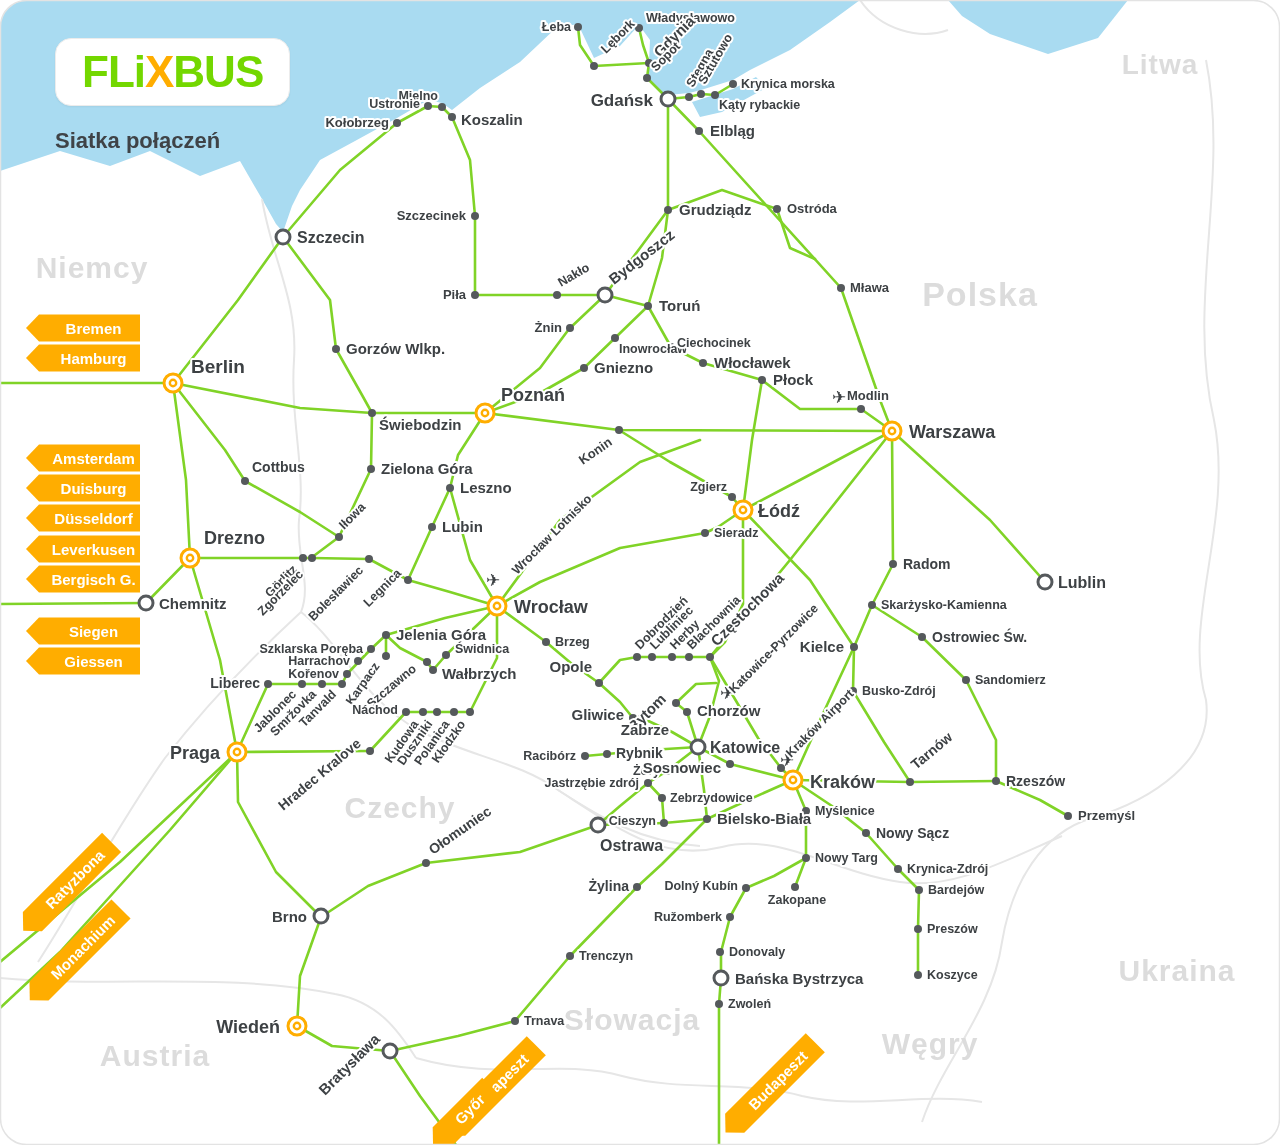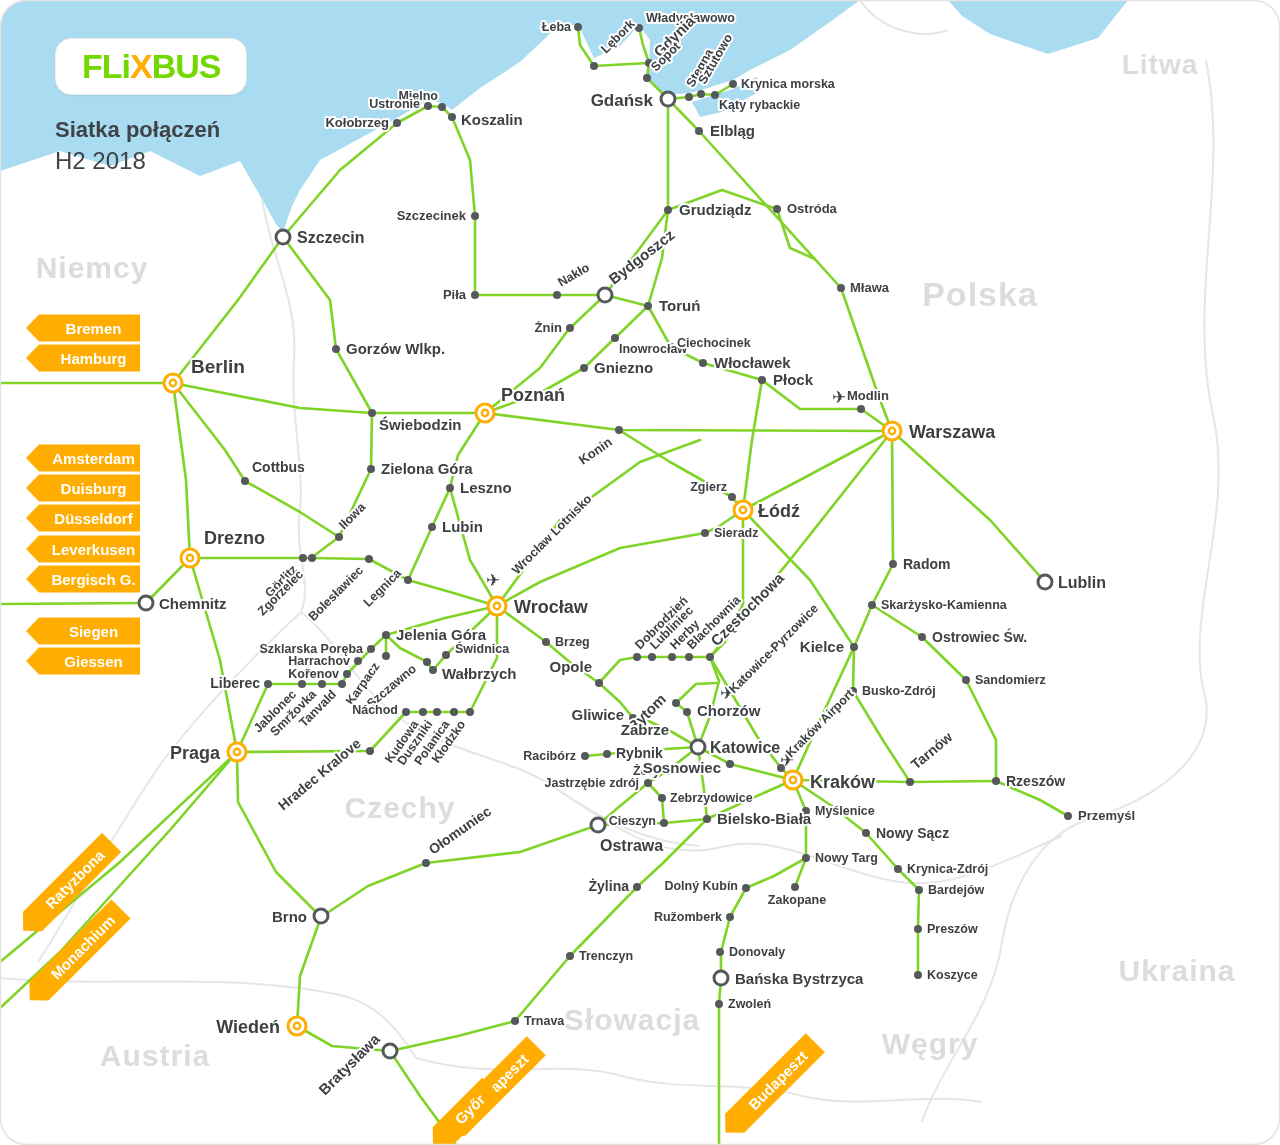--- a/index.html
+++ b/index.html
@@ -1,21 +1,21 @@
 <!DOCTYPE html>
 <html><head>
 <meta charset="utf-8">
 <style>
   html,body{margin:0;padding:0;background:#ffffff;}
   .stage{position:relative;width:1280px;height:1145px;font-family:"Liberation Sans",sans-serif;}
   svg{position:absolute;left:0;top:0;}
   .hdr{position:absolute;left:55px;top:38px;z-index:5;}
   .logo{background:#ffffff;border:1px solid #ececec;border-radius:16px;box-shadow:0 1px 2px rgba(0,0,0,.05);
         padding:8px 26px;display:inline-block;}
-  .logo span{font-size:34px;font-weight:800;letter-spacing:-1px;}
+  .logo span{font-size:44px;font-weight:800;letter-spacing:-1px;}
   .lg-green{color:#73d700;}
   .lg-orange{color:#ffad00;}
   .title{margin-top:22px;font-size:22px;font-weight:800;color:#3f4347;}
   .subtitle{margin-top:4px;font-size:24px;font-weight:400;color:#3f4347;}
   text.country{fill:#dcdcdc;font-weight:700;letter-spacing:1px;}
   text.slabel{fill:#3d4144;font-weight:700;paint-order:stroke;stroke:#ffffff;stroke-width:4px;stroke-linejoin:round;}
   text.arrlabel{fill:#ffffff;font-weight:700;}
   text.plane{paint-order:stroke;stroke:#ffffff;stroke-width:3px;}
 </style>
 </head>
@@ -457,15 +457,14 @@
           <text x="579" y="960" font-size="12.5" text-anchor="start" class="slabel">Trenczyn</text>
           <text x="524" y="1025" font-size="12.5" text-anchor="start" class="slabel">Trnava</text>
           <text x="791" y="758" font-size="12.5" text-anchor="start" class="slabel" transform="rotate(-45 791 758)">Kraków Airport</text>
         </g>
       </g>
       <rect x="0.5" y="0.5" width="1279" height="1144" rx="26" fill="none" stroke="#e3e3e3" stroke-width="1.5"></rect>
     </svg>
   <div class="hdr">
     <div class="logo"><span class="lg-green">FLi</span><span class="lg-orange">X</span><span class="lg-green">BUS</span></div>
     <div class="title">Siatka połączeń</div>
-    <div class="subtitle">H2 2018</div>
   </div>
 </div>
 
 </body></html>

